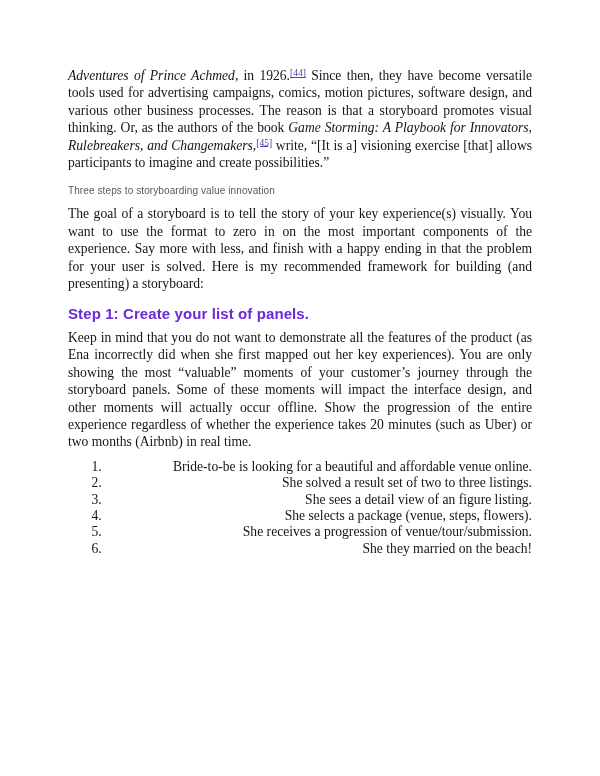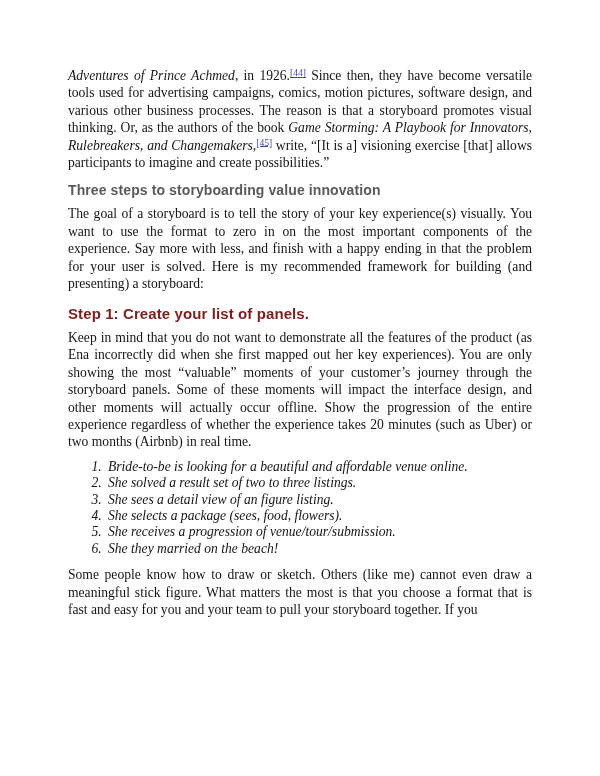--- a/index.html
+++ b/index.html
@@ -17,35 +17,35 @@
     overflow: hidden;
   }
 
   .page p {
     margin: 0 0 8px 0;
     text-align: justify;
   }
 
   .page h2 {
     font-family: "Liberation Sans", "DejaVu Sans", sans-serif;
-    font-size: 14px;
+    font-size: 10px;
     line-height: 19px;
-    font-weight: 700;
+    font-weight: 400;
     color: #5a5a5c;
     margin: 10px 0 5px 0;
     text-align: left;
     letter-spacing: 0.1px;
   }
 
   .page h3 {
     font-family: "Liberation Sans", "DejaVu Sans", sans-serif;
     font-size: 15px;
     line-height: 19.5px;
     font-weight: 700;
-    color: #7f1d1d;
+    color: #6d28d9;
     margin: 12px 0 5px 0;
     text-align: left;
     letter-spacing: 0.1px;
   }
 
   .page em { font-style: italic; }
 
   .fn {
     color: #4343ad;
     text-decoration: underline;
@@ -54,23 +54,22 @@
     vertical-align: 4.5px;
     cursor: pointer;
   }
 
   ol.panels {
     margin: 1px 0 9px 0;
     padding: 0 0 0 37px;
   }
   ol.panels li {
     line-height: 16.4px;
-    text-align: left;
+    text-align: right;
     padding-left: 3px;
-    font-style: italic;
   }
 </style>
 </head>
 <body>
 
 <div class="page">
 
   <p><em>Adventures of Prince Achmed</em><span>, in 1926.</span><a class="fn">[44]</a><span> Since then, they have become versatile tools used for advertising campaigns, comics, motion pictures, software design, and various other business processes. The reason is that a storyboard promotes visual thinking. Or, as the authors of the book </span><em>Game Storming: A Playbook for Innovators, Rulebreakers, and Changemakers,</em><a class="fn">[45]</a><span> write, “[It is a] visioning exercise [that] allows participants to imagine and create possibilities.”</span></p>
 
   <h2>Three steps to storyboarding value innovation</h2>
@@ -79,21 +78,20 @@
 
   <h3>Step 1: Create your list of panels.</h3>
 
   <p>Keep in mind that you do not want to demonstrate all the features of the product (as Ena incorrectly did when she first mapped out her key experiences). You are only showing the most “valuable” moments of your customer’s journey through the storyboard panels. Some of these moments will impact the interface design, and other moments will actually occur offline. Show the progression of the entire experience regardless of whether the experience takes 20 minutes (such as Uber) or two months (Airbnb) in real time.</p>
 
 
   <ol class="panels">
     <li>Bride-to-be is looking for a beautiful and affordable venue online.</li>
     <li>She solved a result set of two to three listings.</li>
     <li>She sees a detail view of an figure listing.</li>
-    <li>She selects a package (sees, food, flowers).</li>
+    <li>She selects a package (venue, steps, flowers).</li>
     <li>She receives a progression of venue/tour/submission.</li>
     <li>She they married on the beach!</li>
   </ol>
 
 
-  <p>Some people know how to draw or sketch. Others (like me) cannot even draw a meaningful stick figure. What matters the most is that you choose a format that is fast and easy for you and your team to pull your storyboard together. If you</p>
 
 </div>
 
 </body></html>

